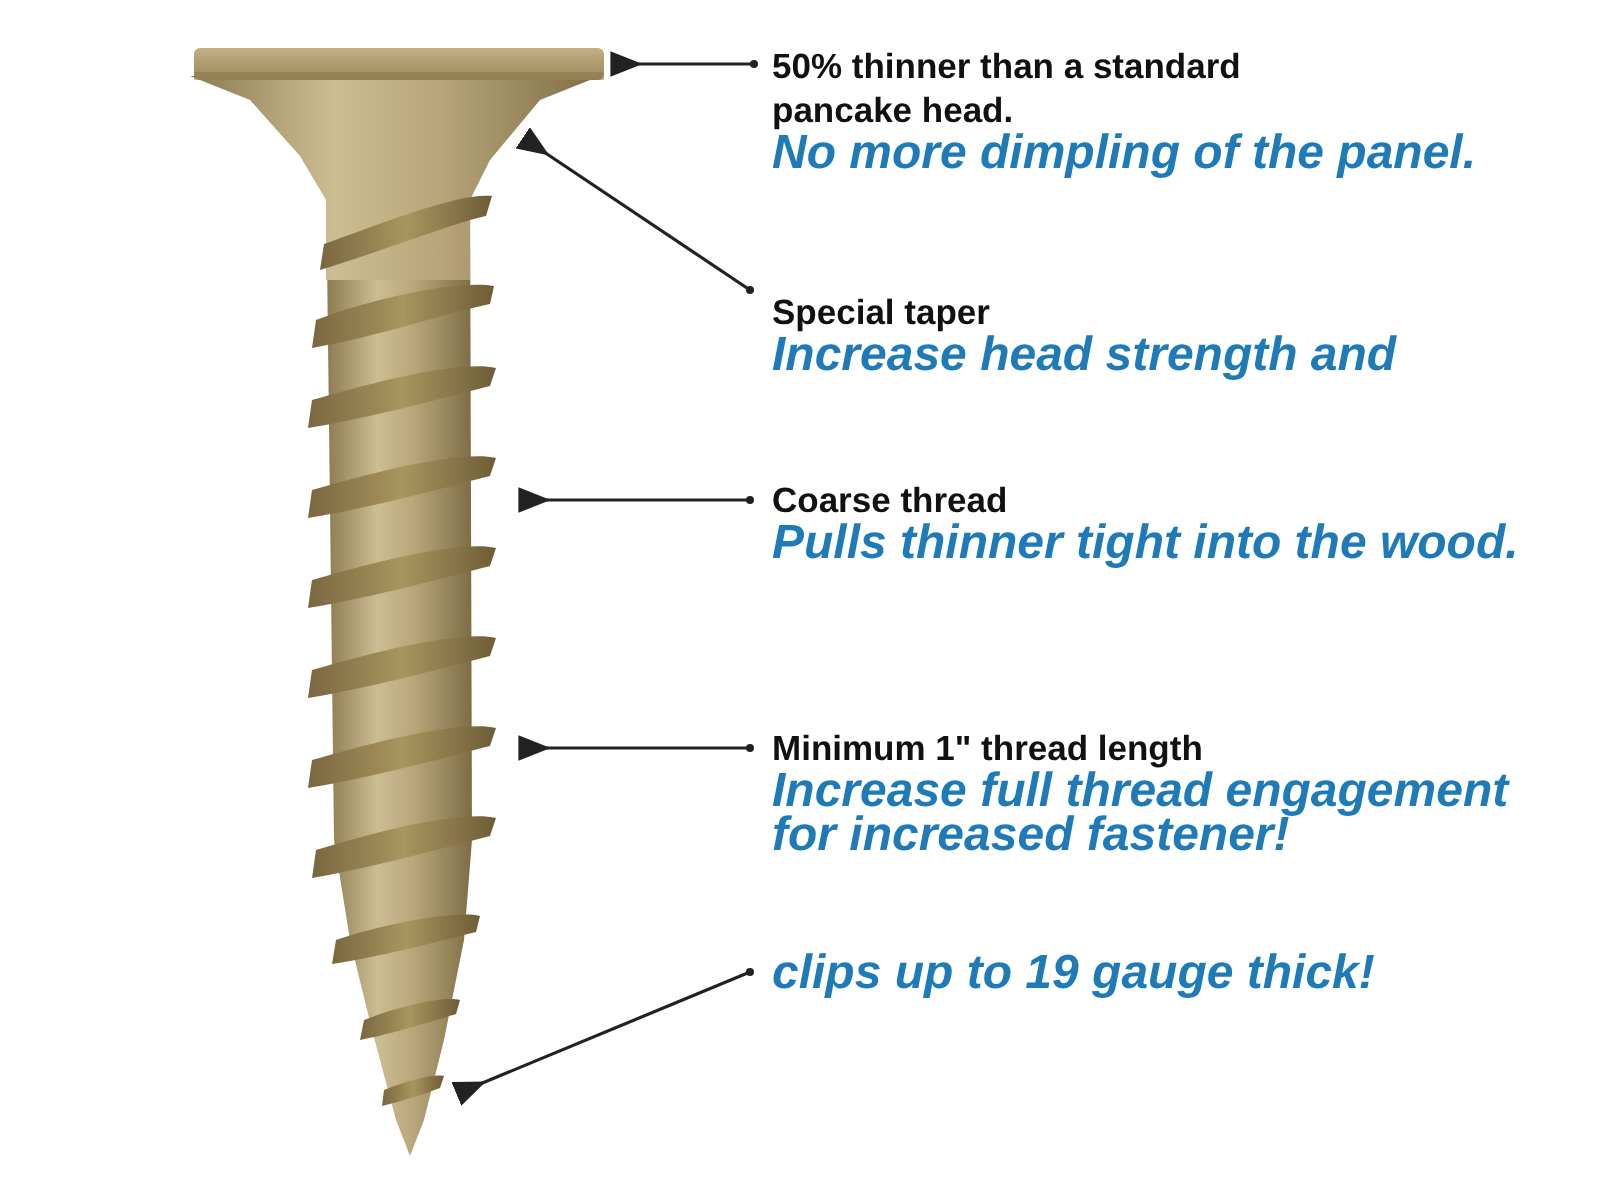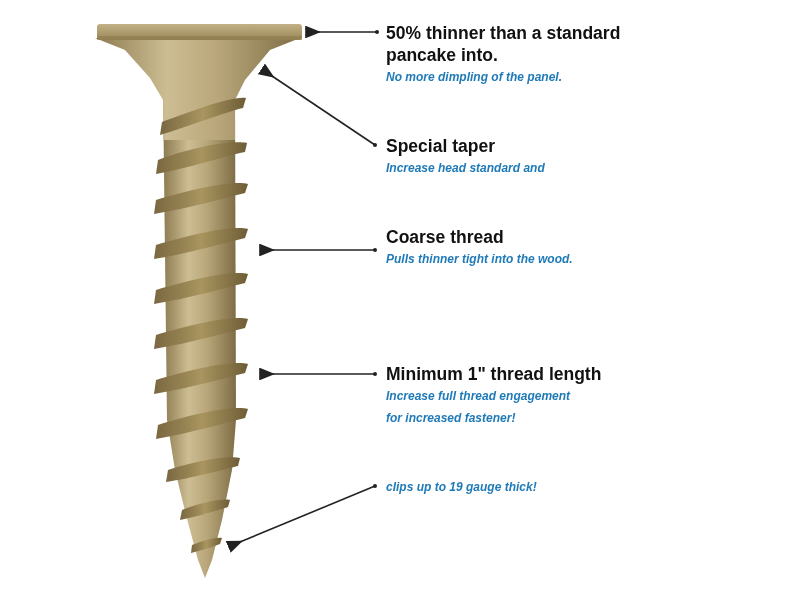--- a/index.html
+++ b/index.html
@@ -1,21 +1,21 @@
 <!DOCTYPE html>
 <html><head>
 <meta charset="utf-8">
 <style>
   html, body { margin: 0; padding: 0; background: #ffffff; }
   body { width: 800px; height: 600px; position: relative; overflow: hidden;
          font-family: "Liberation Sans", sans-serif; }
   .canvas { position: absolute; left: 0; top: 0; width: 704px; height: 600px; }
   .callout { position: absolute; left: 386px; line-height: 22px; }
   .callout .title { font-weight: bold; font-size: 17.5px; color: #111111; display: block; white-space: nowrap; }
-  .callout .desc { font-weight: bold; font-style: italic; font-size: 12px; color: #1f7ab8; display: block; white-space: nowrap; }
+  .callout .desc { font-weight: bold; font-style: italic; font-size: 24px; color: #1f7ab8; display: block; white-space: nowrap; }
 </style>
 </head>
 <body>
 
 <div class="canvas">
 
   <svg width="800" height="600" viewBox="0 0 800 600" style="position:absolute;left:0;top:0;">
     <defs>
       <linearGradient id="shaftGrad" x1="0" x2="1" y1="0" y2="0">
         <stop offset="0" stop-color="#8c7a50"></stop>
@@ -69,30 +69,30 @@
       <circle cx="375" cy="250" r="2" fill="#222" stroke="none"></circle>
       <line x1="375" y1="374" x2="272" y2="374" marker-end="url(#arrowhead)"></line>
       <circle cx="375" cy="374" r="2" fill="#222" stroke="none"></circle>
       <line x1="375" y1="486" x2="240" y2="542" marker-end="url(#arrowhead)"></line>
       <circle cx="375" cy="486" r="2" fill="#222" stroke="none"></circle>
     </g>
   </svg>
 
   <div class="callout" style="top:22px;">
     <span class="title">50% thinner than a standard</span>
-    <span class="title">pancake into.</span>
+    <span class="title">pancake head.</span>
     <span class="desc">No more dimpling of the panel.</span>
   </div>
 
-  <div class="callout" style="top:135px;">
+  <div class="callout" style="top:145px;">
     <span class="title">Special taper</span>
-    <span class="desc">Increase head standard and</span>
+    <span class="desc">Increase head strength and</span>
   </div>
 
-  <div class="callout" style="top:226px;">
+  <div class="callout" style="top:239px;">
     <span class="title">Coarse thread</span>
     <span class="desc">Pulls thinner tight into the wood.</span>
   </div>
 
   <div class="callout" style="top:363px;">
     <span class="title">Minimum 1" thread length</span>
     <span class="desc">Increase full thread engagement</span>
     <span class="desc">for increased fastener!</span>
   </div>
 

